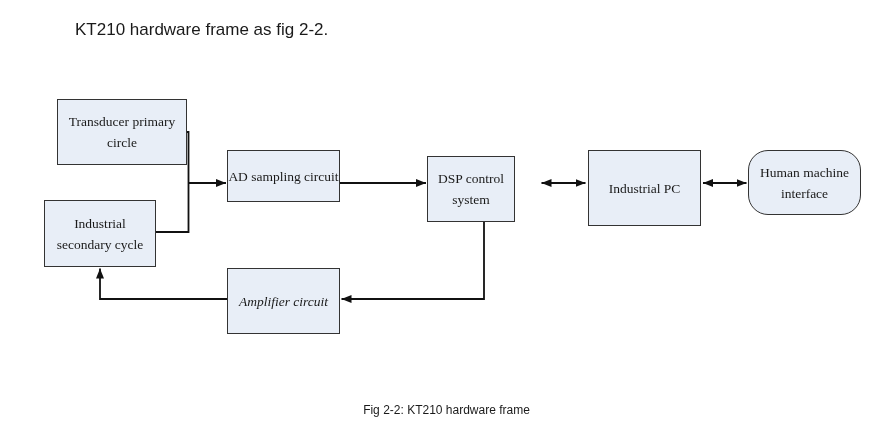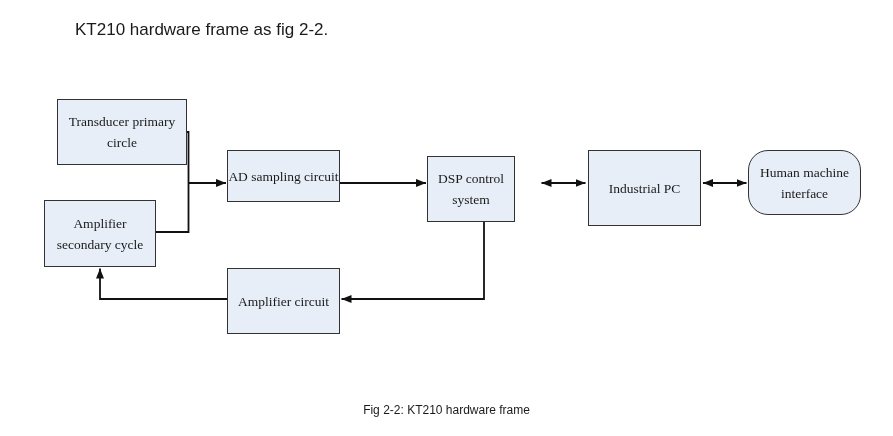--- a/index.html
+++ b/index.html
@@ -64,21 +64,21 @@
     font-size: 13.5px;
     line-height: 21px;
     color: var(--text);
   }
   .box-transducer-primary   { left: 44px;  top: 99px;  width: 130px; height: 66px; margin-left: 13px; }
   .box-transducer-secondary { left: 44px;  top: 200px; width: 112px; height: 67px; }
   .box-ad-sampling          { left: 227px; top: 150px; width: 113px; height: 52px; }
   .box-dsp-control          { left: 427px; top: 156px; width: 88px; height: 66px; }
   .box-industrial-pc        { left: 588px; top: 150px; width: 113px; height: 76px; }
   .box-hmi                  { left: 748px; top: 150px; width: 113px; height: 65px; border-radius: 20px; }
-  .box-amplifier            { left: 227px; top: 268px; width: 113px; height: 66px; }
+  .box-amplifier            { left: 227px; top: 268px; width: 113px; height: 66px; font-style: italic; }
 </style>
 </head>
 <body>
 
 <div class="page">
 
   <div class="intro">KT210 hardware frame as fig 2-2.</div>
 
   <svg class="wires" viewBox="0 0 893 436" xmlns="http://www.w3.org/2000/svg">
     <defs>
@@ -94,21 +94,21 @@
     <path class="wire" d="M484,217 V299 H341.5" marker-end="url(#arr)"></path>
     <path class="wire" d="M227,299 H100 V268.5" marker-end="url(#arr)"></path>
   </svg>
 
   <div class="box box-transducer-primary">
     <span>Transducer primary</span>
     <span>circle</span>
   </div>
 
   <div class="box box-transducer-secondary">
-    <span>Amplifier</span>
+    <span>Industrial</span>
     <span>secondary cycle</span>
   </div>
 
   <div class="box box-ad-sampling">
     <span>AD sampling circuit</span>
   </div>
 
   <div class="box box-dsp-control">
     <span>DSP control system</span>
   </div>

